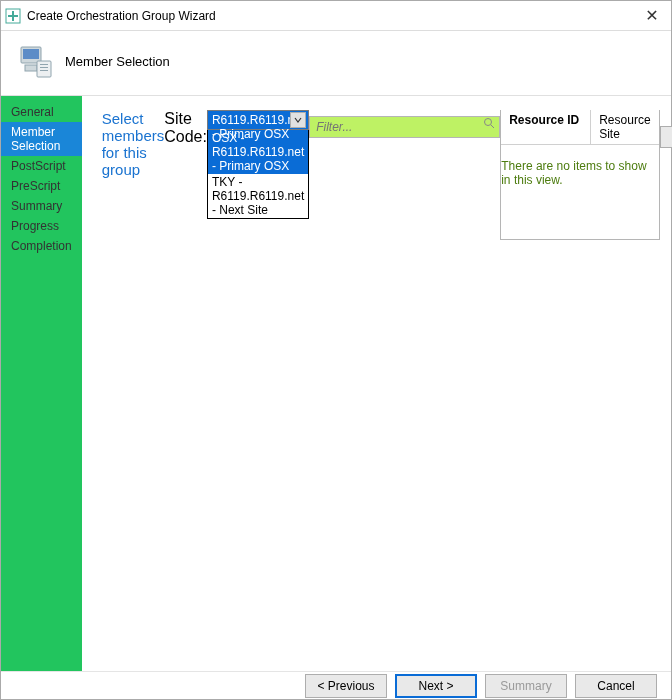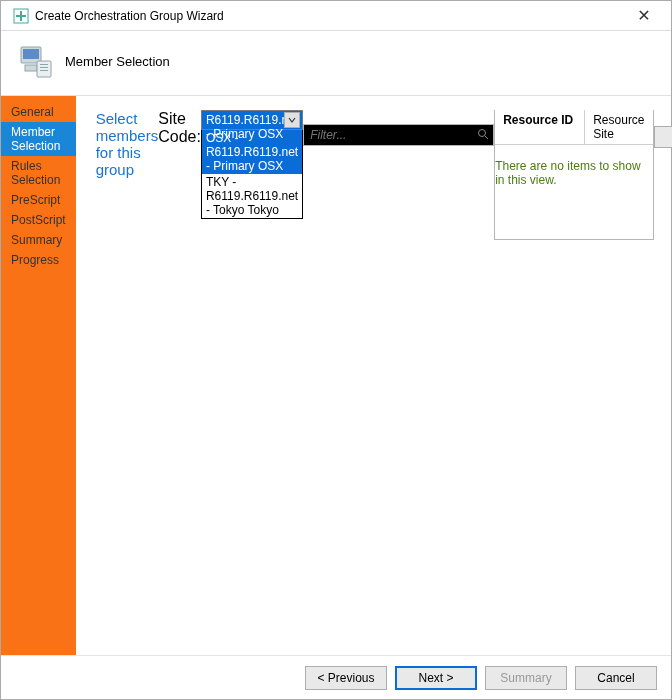--- a/index.html
+++ b/index.html
@@ -1,53 +1,53 @@
 <!DOCTYPE html>
 <html><head>
 <meta charset="utf-8">
 <style>
   * { box-sizing: border-box; margin: 0; padding: 0; }
   body { font-family: "Segoe UI", Tahoma, sans-serif; font-size: 12px; color: #000; background: #fff; }
   .window { width: 672px; height: 700px; border: 1px solid #aaa; display: flex; flex-direction: column; background: #fff; }
-  .titlebar { height: 30px; display: flex; align-items: center; padding: 0 12px; border-bottom: 1px solid #ddd; }
+  .titlebar { height: 30px; display: flex; align-items: center; padding: 0 4px; border-bottom: 1px solid #ddd; }
   .titlebar-icon { width: 16px; height: 16px; margin-right: 6px; }
   .titlebar-text { flex: 1; font-size: 12px; }
   .titlebar-close { font-size: 16px; width: 30px; text-align: center; cursor: default; color: #333; }
   .header { display: flex; align-items: center; padding: 10px 14px 14px 14px; }
   .header-icon { width: 40px; height: 40px; margin-right: 10px; }
   .header-title { font-size: 13px; color: #000; }
   .body { flex: 1; display: flex; border-top: 1px solid #e0e0e0; min-height: 0; }
-  .sidebar { width: 155px; background: #f97316; padding-top: 6px; }
+  .sidebar { width: 155px; background: #22c55e; padding-top: 6px; }
   .sidebar-item { padding: 3px 10px; font-size: 12px; color: #333; cursor: default; }
   .sidebar-item.selected { background: #1a86d8; color: #fff; }
   .main { flex: 1; padding: 14px 20px 10px 20px; position: relative; display: flex; }
   .page-title { color: #1a73d0; font-size: 15px; margin-bottom: 70px; }
   .field-label { font-size: 16px; margin-bottom: 3px; }
   .combo-wrap { position: relative; margin-bottom: 0; }
   .combo-selected { width: 100%; height: 20px; background: #0a6cd6; color: #fff; border: 1px solid #7a7a7a; display: flex; align-items: center; padding: 0 4px; font-size: 12px; position: relative; }
   .combo-selected .chev { position: absolute; right: 2px; top: 1px; width: 16px; height: 16px; background: #e1e1e1; border: 1px solid #adadad; display: flex; align-items: center; justify-content: center; }
   .combo-selected .chev svg { width: 8px; height: 8px; }
   .combo-list { border: 1px solid #000; border-top: none; background: #fff; }
   .combo-opt { padding: 1px 4px; font-size: 12px; }
   .combo-opt.hl { background: #0a6cd6; color: #fff; }
   .members-label { margin-top: 36px; }
-  .filter-row { margin-top: 14px; display: flex; align-items: center; border: 1px solid #b5b5b5; height: 22px; background: #000000; }
+  .filter-row { margin-top: 6px; display: flex; border: 1px solid #b5b5b5; height: 22px; background: #bef264; }
   .filter-input { flex: 1; border: none; outline: none; padding: 2px 6px; font-size: 12px; font-style: italic; color: #777; background: transparent; }
   .filter-icon { width: 20px; text-align: center; color: #777; }
   .grid { border: 1px solid #b5b5b5; border-top: none; height: 130px; background: #fff; display: flex; flex-direction: column; }
   .grid-head { display: flex; border-bottom: 1px solid #d0d0d0; background: #fff; }
   .grid-col { padding: 3px 8px; font-size: 12px; border-right: 1px solid #d0d0d0; }
   .grid-col.c1 { width: 90px; font-weight: bold; }
   .grid-col.c2 { flex: 1; border-right: none; }
   .grid-empty { flex: 1; display: flex; align-items: flex-start; justify-content: center; padding-top: 14px; font-size: 12px; color: #4d7c0f; }
   .warn-icon { position: absolute; right: 2px; top: 386px; width: 14px; height: 14px; background: #d84315; border-radius: 50%; display:flex; align-items:center; justify-content:center; color:#fff; font-size:10px; font-weight:bold;}
   .btn-row { display: flex; justify-content: flex-end; gap: 8px; margin-top: 16px; }
   .btn { width: 76px; height: 22px; font-size: 12px; background: #e9e9e9; border: 1px solid #adadad; cursor: default; }
   .btn:disabled, .btn.disabled { color: #9a9a9a; }
-  .footer { height: 44px; border-top: 1px solid #e5e5e5; display: flex; align-items: center; justify-content: flex-end; padding: 0 14px; gap: 8px; }
+  .footer { height: 28px; border-top: 1px solid #e5e5e5; display: flex; align-items: center; justify-content: flex-end; padding: 0 14px; gap: 8px; }
   .ftr-btn { width: 82px; height: 24px; font-size: 12px; background: #e9e9e9; border: 1px solid #adadad; cursor: default; }
   .ftr-btn.primary { border: 2px solid #0a6cd6; }
   .ftr-btn.disabled { color: #9a9a9a; }
 </style>
 </head>
 <body>
 
 <div class="window">
 
   <div class="titlebar">
@@ -71,44 +71,44 @@
       <rect x="25" y="29" width="8" height="1" fill="#90a4ae"></rect>
     </svg>
     <div class="header-title">Member Selection</div>
   </div>
 
   <div class="body">
 
     <div class="sidebar">
       <div class="sidebar-item">General</div>
       <div class="sidebar-item selected">Member Selection</div>
-      <div class="sidebar-item">Rules Selection</div>
+      <div class="sidebar-item">PostScript</div>
       <div class="sidebar-item">PreScript</div>
-      <div class="sidebar-item">PostScript</div>
       <div class="sidebar-item">Summary</div>
       <div class="sidebar-item">Progress</div>
+      <div class="sidebar-item">Completion</div>
     </div>
 
     <div class="main">
 
       <div class="page-title">Select members for this group</div>
 
       <div class="field-label">Site Code:</div>
       <div class="combo-wrap">
         <div class="combo-selected">
           <span>OSX - R6119.R6119.net - Primary OSX</span>
           <span class="chev">
             <svg viewBox="0 0 8 8">
                 <path d="M1 2 L4 6 L7 2" fill="none" stroke="#333" stroke-width="1.2"></path>
               </svg>
           </span>
         </div>
         <div class="combo-list">
           <div class="combo-opt hl">OSX - R6119.R6119.net - Primary OSX</div>
-          <div class="combo-opt">TKY - R6119.R6119.net - Tokyo Tokyo</div>
+          <div class="combo-opt">TKY - R6119.R6119.net - Next Site</div>
         </div>
       </div>
 
 
       <div class="filter-row">
         <input class="filter-input" placeholder="Filter..." style="">
         <span class="filter-icon">
           <svg width="12" height="12" viewBox="0 0 12 12">
               <circle cx="5" cy="5" r="3.5" fill="none" stroke="#888"></circle>
               <line x1="8" y1="8" x2="11" y2="11" stroke="#888"></line>

